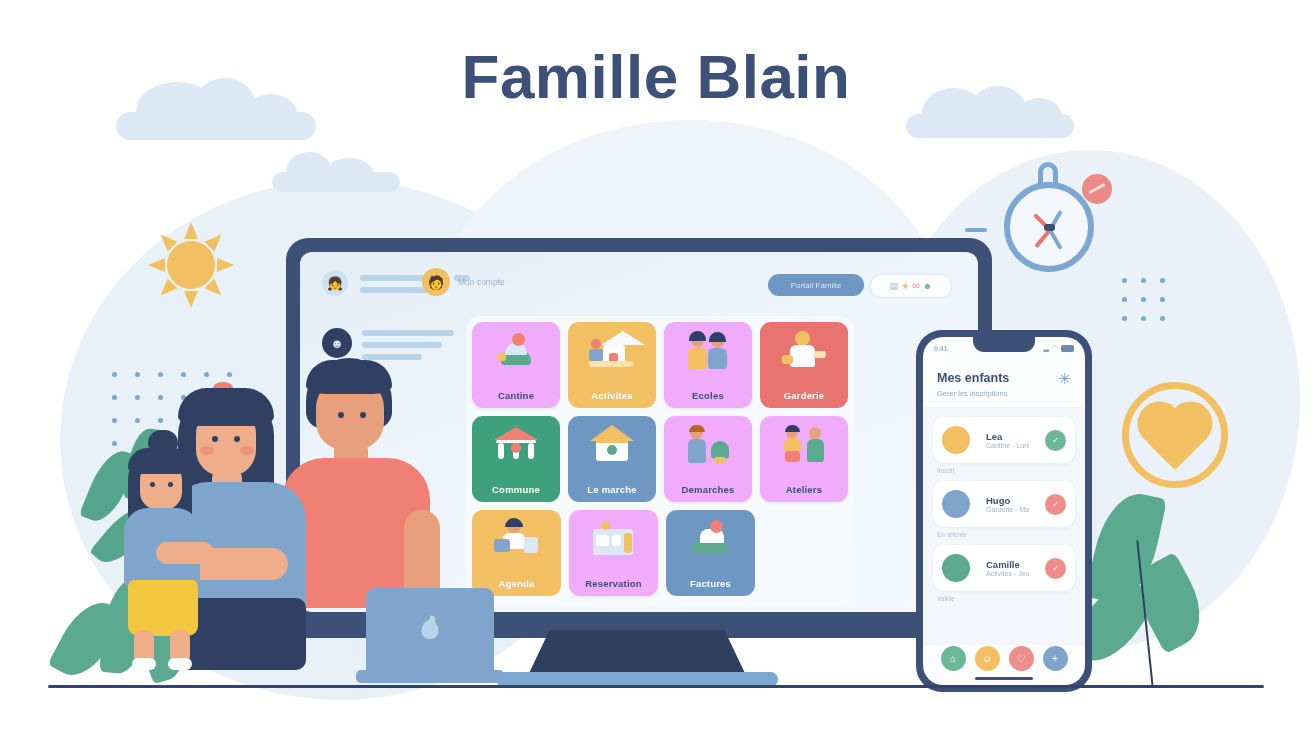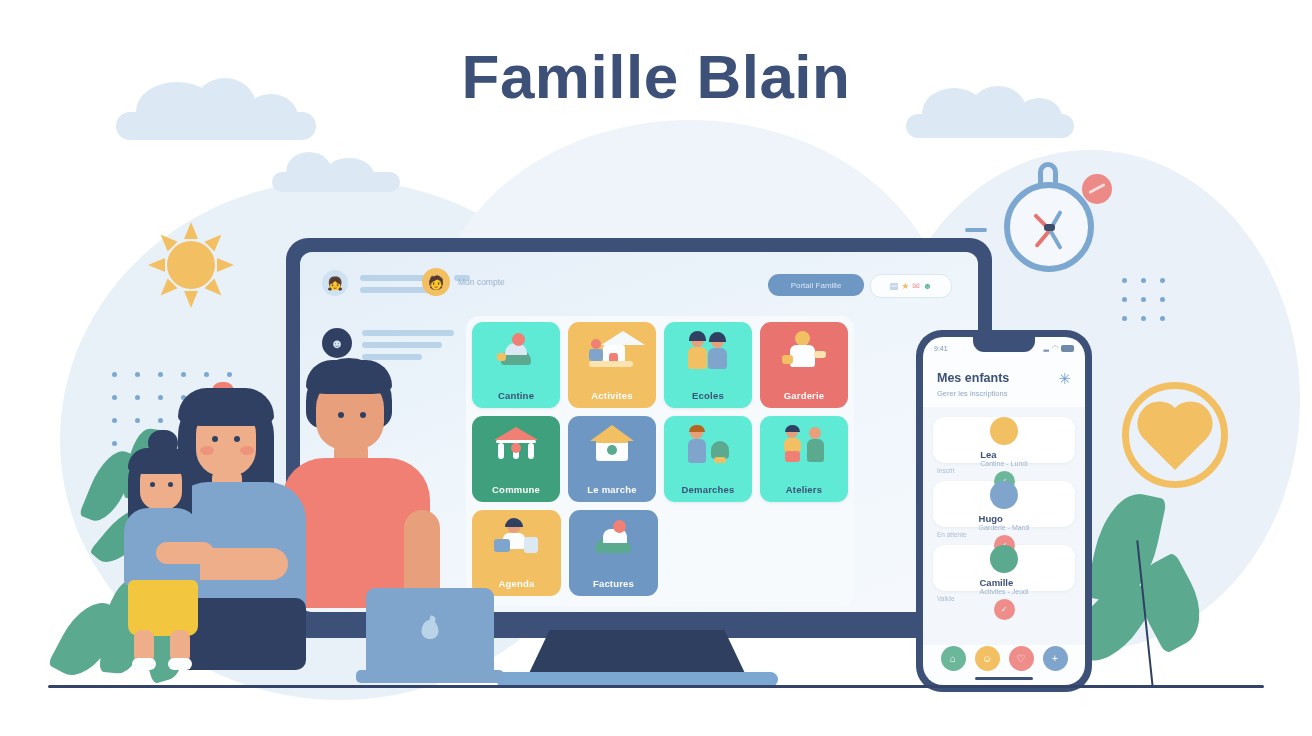--- a/index.html
+++ b/index.html
@@ -68,21 +68,21 @@
   .pill-white{position:absolute;right:8px;top:8px;width:80px;height:22px;border-radius:11px;background:#fbfdff;
     border:1px solid #dbe8f3;display:flex;align-items:center;justify-content:center;gap:3px;font-size:9px;}
 
   
   #grid{position:absolute;left:166px;top:64px;width:388px;height:290px;background:#f6fafd;border-radius:14px;padding:6px;box-sizing:border-box;}
   #grid .row{display:flex;gap:8px;margin-bottom:8px;}
   .card{width:89px;height:86px;border-radius:11px;display:flex;flex-direction:column;align-items:center;
     justify-content:flex-end;padding-bottom:7px;box-sizing:border-box;position:relative;}
   .card .art{position:absolute;top:9px;left:50%;transform:translateX(-50%);width:46px;height:40px;}
   .card .lbl{font-size:9.5px;font-weight:600;letter-spacing:.2px;}
-  .card.light{background:#5eead4;box-shadow:0 1px 3px rgba(61,80,119,.10);}
+  .card.light{background:#f0abfc;box-shadow:0 1px 3px rgba(61,80,119,.10);}
   .card.light .lbl{color:#3d5077;}
   .card.tinted .lbl{color:#fdfdfd;}
 
   
   .fig{position:absolute;}
   .fig.head{border-radius:50%;}
   .fig.body{border-radius:6px 6px 3px 3px;}
   .fig.roof{width:0;height:0;border-left:22px solid transparent;border-right:22px solid transparent;}
   .fig.box{border-radius:3px;}
 
@@ -93,21 +93,21 @@
   #phone .notch{position:absolute;left:50%;transform:translateX(-50%);top:7px;width:62px;height:15px;
     background:#3d5077;border-radius:0 0 11px 11px;z-index:3;}
   #phone .statusbar{position:absolute;left:0;top:0;width:100%;height:22px;display:flex;align-items:center;
     justify-content:space-between;padding:0 11px;box-sizing:border-box;font-size:7px;color:#7e93b2;}
   #phone .statusbar .right{display:flex;gap:3px;align-items:center;}
   #phone .ph-title{position:absolute;left:14px;top:34px;font-size:12.5px;font-weight:700;color:#3d5077;}
   #phone .ph-sub{position:absolute;left:14px;top:52px;font-size:7.5px;color:#8fa9c6;}
   #phone .ph-star{position:absolute;right:14px;top:34px;color:#6f9ed4;font-size:15px;line-height:1;}
   #phone .listwrap{position:absolute;left:0;top:70px;right:0;bottom:40px;background:#f3f7fb;padding:10px 10px 0;box-sizing:border-box;}
   .ph-row{background:#ffffff;border-radius:12px;height:46px;display:flex;align-items:center;padding:0 9px;
-    box-sizing:border-box;gap:4px;box-shadow:0 1px 3px rgba(61,80,119,.07);flex-direction:column;}
+    box-sizing:border-box;gap:16px;box-shadow:0 1px 3px rgba(61,80,119,.07);}
   .ph-row .av{width:28px;height:28px;border-radius:50%;flex:0 0 auto;}
   .ph-row .txt{flex:1 1 auto;min-width:0;}
   .ph-row .nm{font-size:9.5px;font-weight:700;color:#3d5077;white-space:nowrap;overflow:hidden;}
   .ph-row .ds{font-size:7px;color:#9fb4cd;white-space:nowrap;overflow:hidden;}
   .ph-row .pin{width:21px;height:21px;border-radius:50%;display:flex;align-items:center;justify-content:center;
     color:#fff;font-size:8px;flex:0 0 auto;}
   .ph-cap{font-size:6.5px;color:#a9bdd3;margin:4px 0 7px 4px;}
   #phone .dock{position:absolute;left:0;right:0;bottom:14px;display:flex;justify-content:center;gap:9px;}
   #phone .dock .b{width:25px;height:25px;border-radius:50%;display:flex;align-items:center;justify-content:center;
     color:#ffffff;font-size:10px;}
@@ -380,20 +380,30 @@
         <div class="row" style="margin-bottom:0;">
           <div class="card tinted" style="background:#f2c063;">
             <div class="art">
               <div class="fig head" style="left:13px;top:0;width:14px;height:14px;background:#e8a07c;"></div>
               <div class="fig" style="left:11px;top:-1px;width:18px;height:9px;background:#2f4062;border-radius:9px 9px 0 0;"></div>
               <div class="fig body" style="left:9px;top:14px;width:22px;height:16px;background:#fbfdff;"></div>
               <div class="fig box" style="left:0;top:20px;width:16px;height:13px;background:#7fa5cd;"></div>
               <div class="fig box" style="left:30px;top:18px;width:14px;height:16px;background:#dce9f4;"></div>
             </div>
             <div class="lbl">Agenda</div>
+          </div>
+          <div class="card light">
+            <div class="art">
+              <div class="fig box" style="left:2px;top:10px;width:40px;height:26px;background:#dce9f4;"></div>
+              <div class="fig box" style="left:5px;top:16px;width:13px;height:11px;background:#fbfdff;"></div>
+              <div class="fig box" style="left:21px;top:16px;width:9px;height:11px;background:#fbfdff;"></div>
+              <div class="fig box" style="left:33px;top:14px;width:8px;height:20px;background:#f2c063;"></div>
+              <div class="fig head" style="left:10px;top:2px;width:9px;height:9px;background:#f2c063;"></div>
+            </div>
+            <div class="lbl">Reservation</div>
           </div>
           <div class="card tinted" style="background:#6f97c4;">
             <div class="art">
               <div class="fig" style="left:4px;top:18px;width:36px;height:16px;background:#5ba98f;border-radius:16px 16px 4px 4px;"></div>
               <div class="fig" style="left:12px;top:10px;width:24px;height:14px;background:#fbfdff;border-radius:8px 8px 0 0;"></div>
               <div class="fig head" style="left:22px;top:1px;width:13px;height:13px;background:#ef8073;"></div>
             </div>
             <div class="lbl">Factures</div>
           </div>
         </div>

